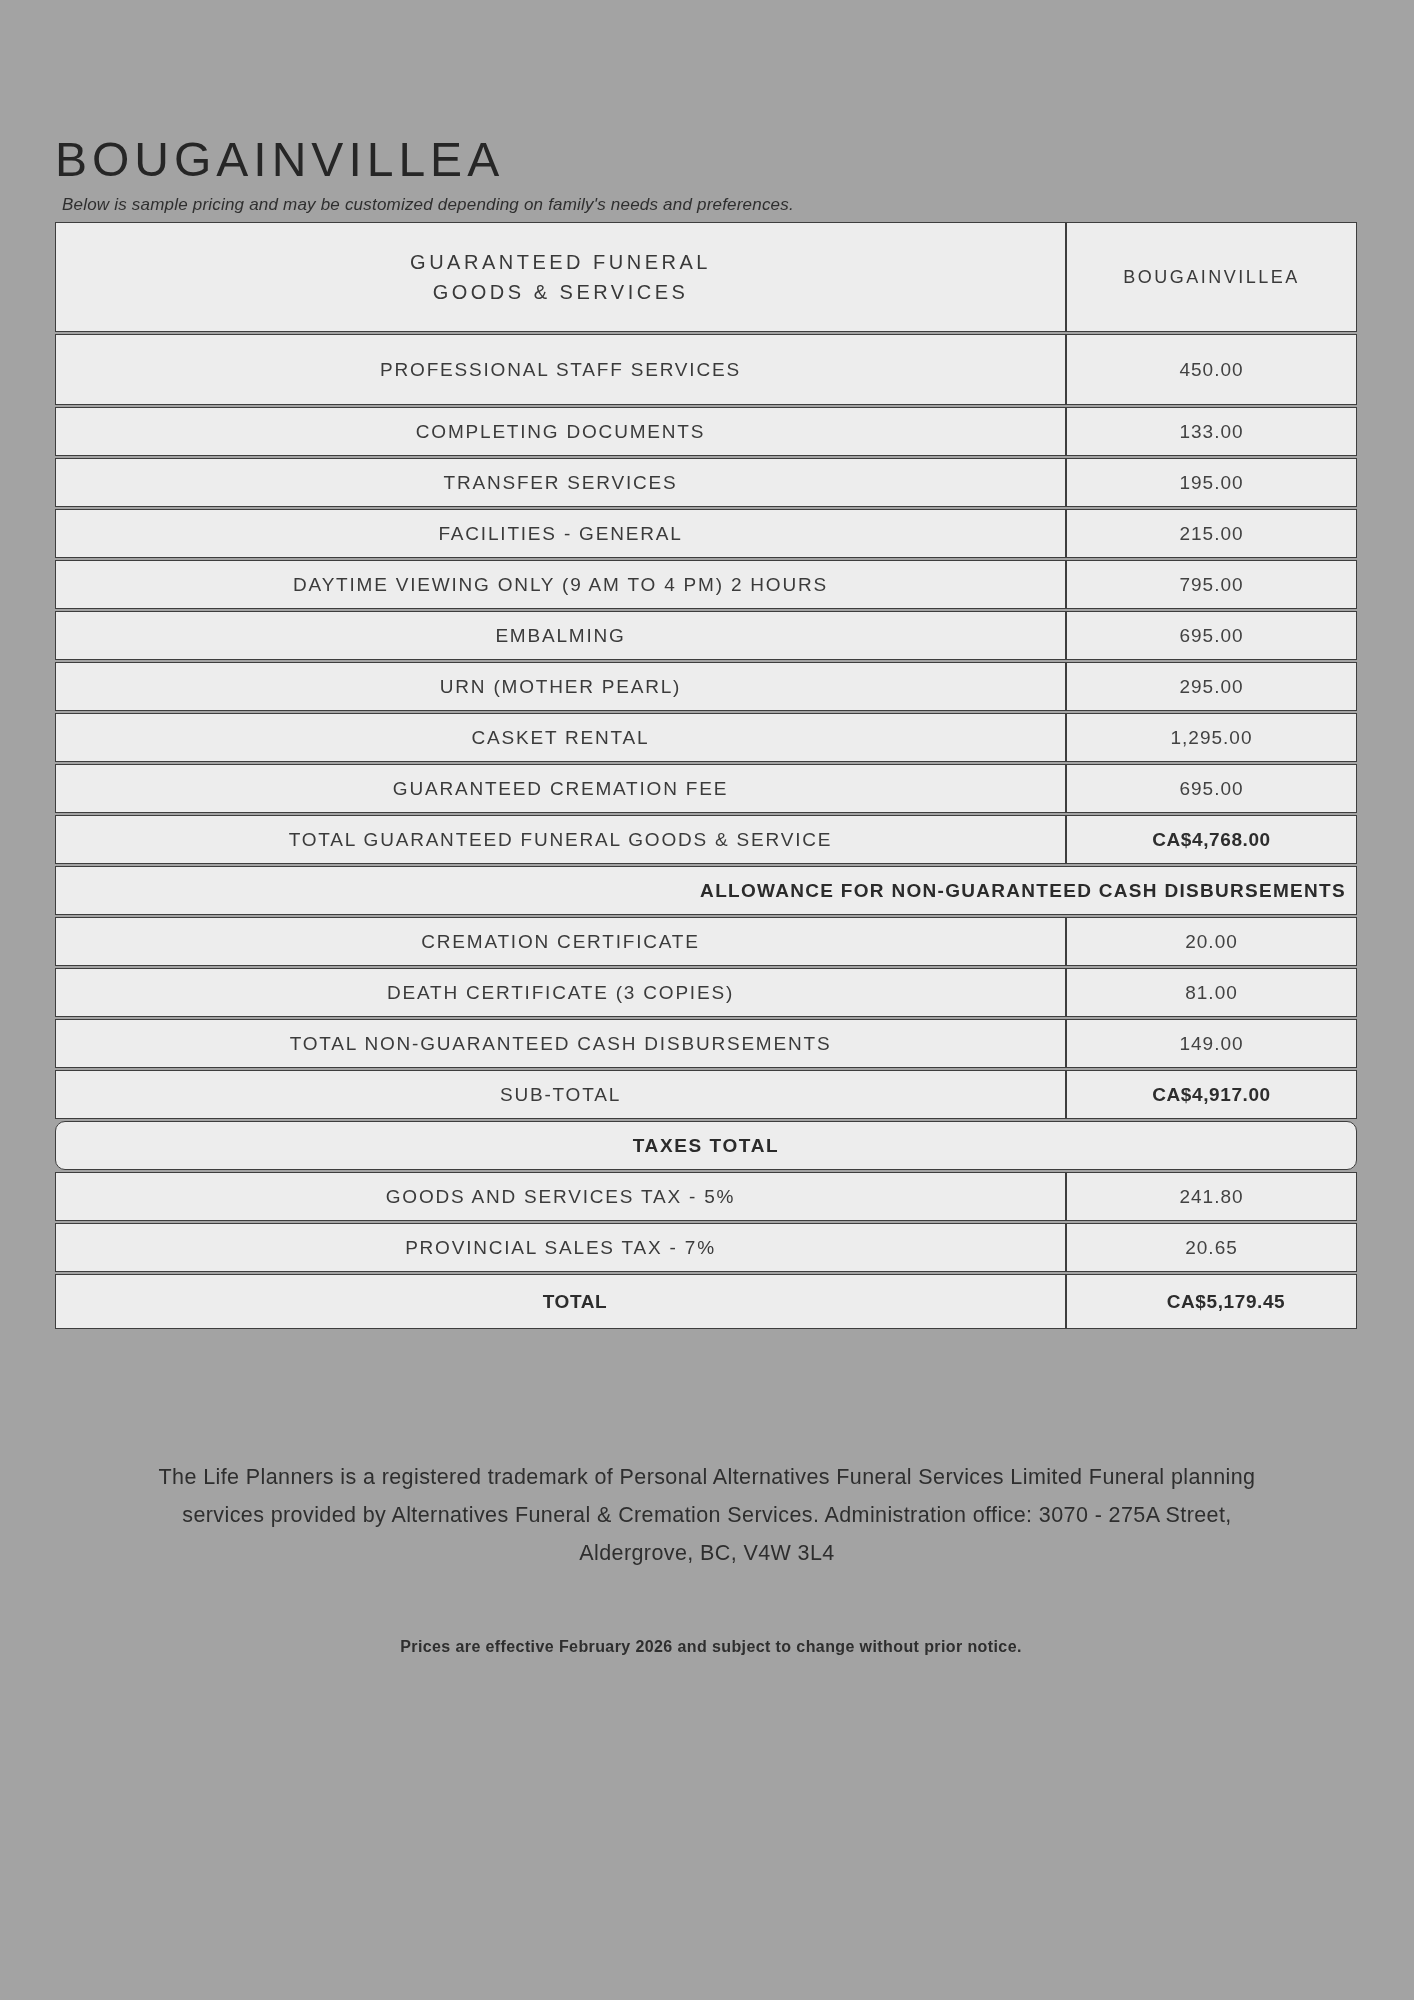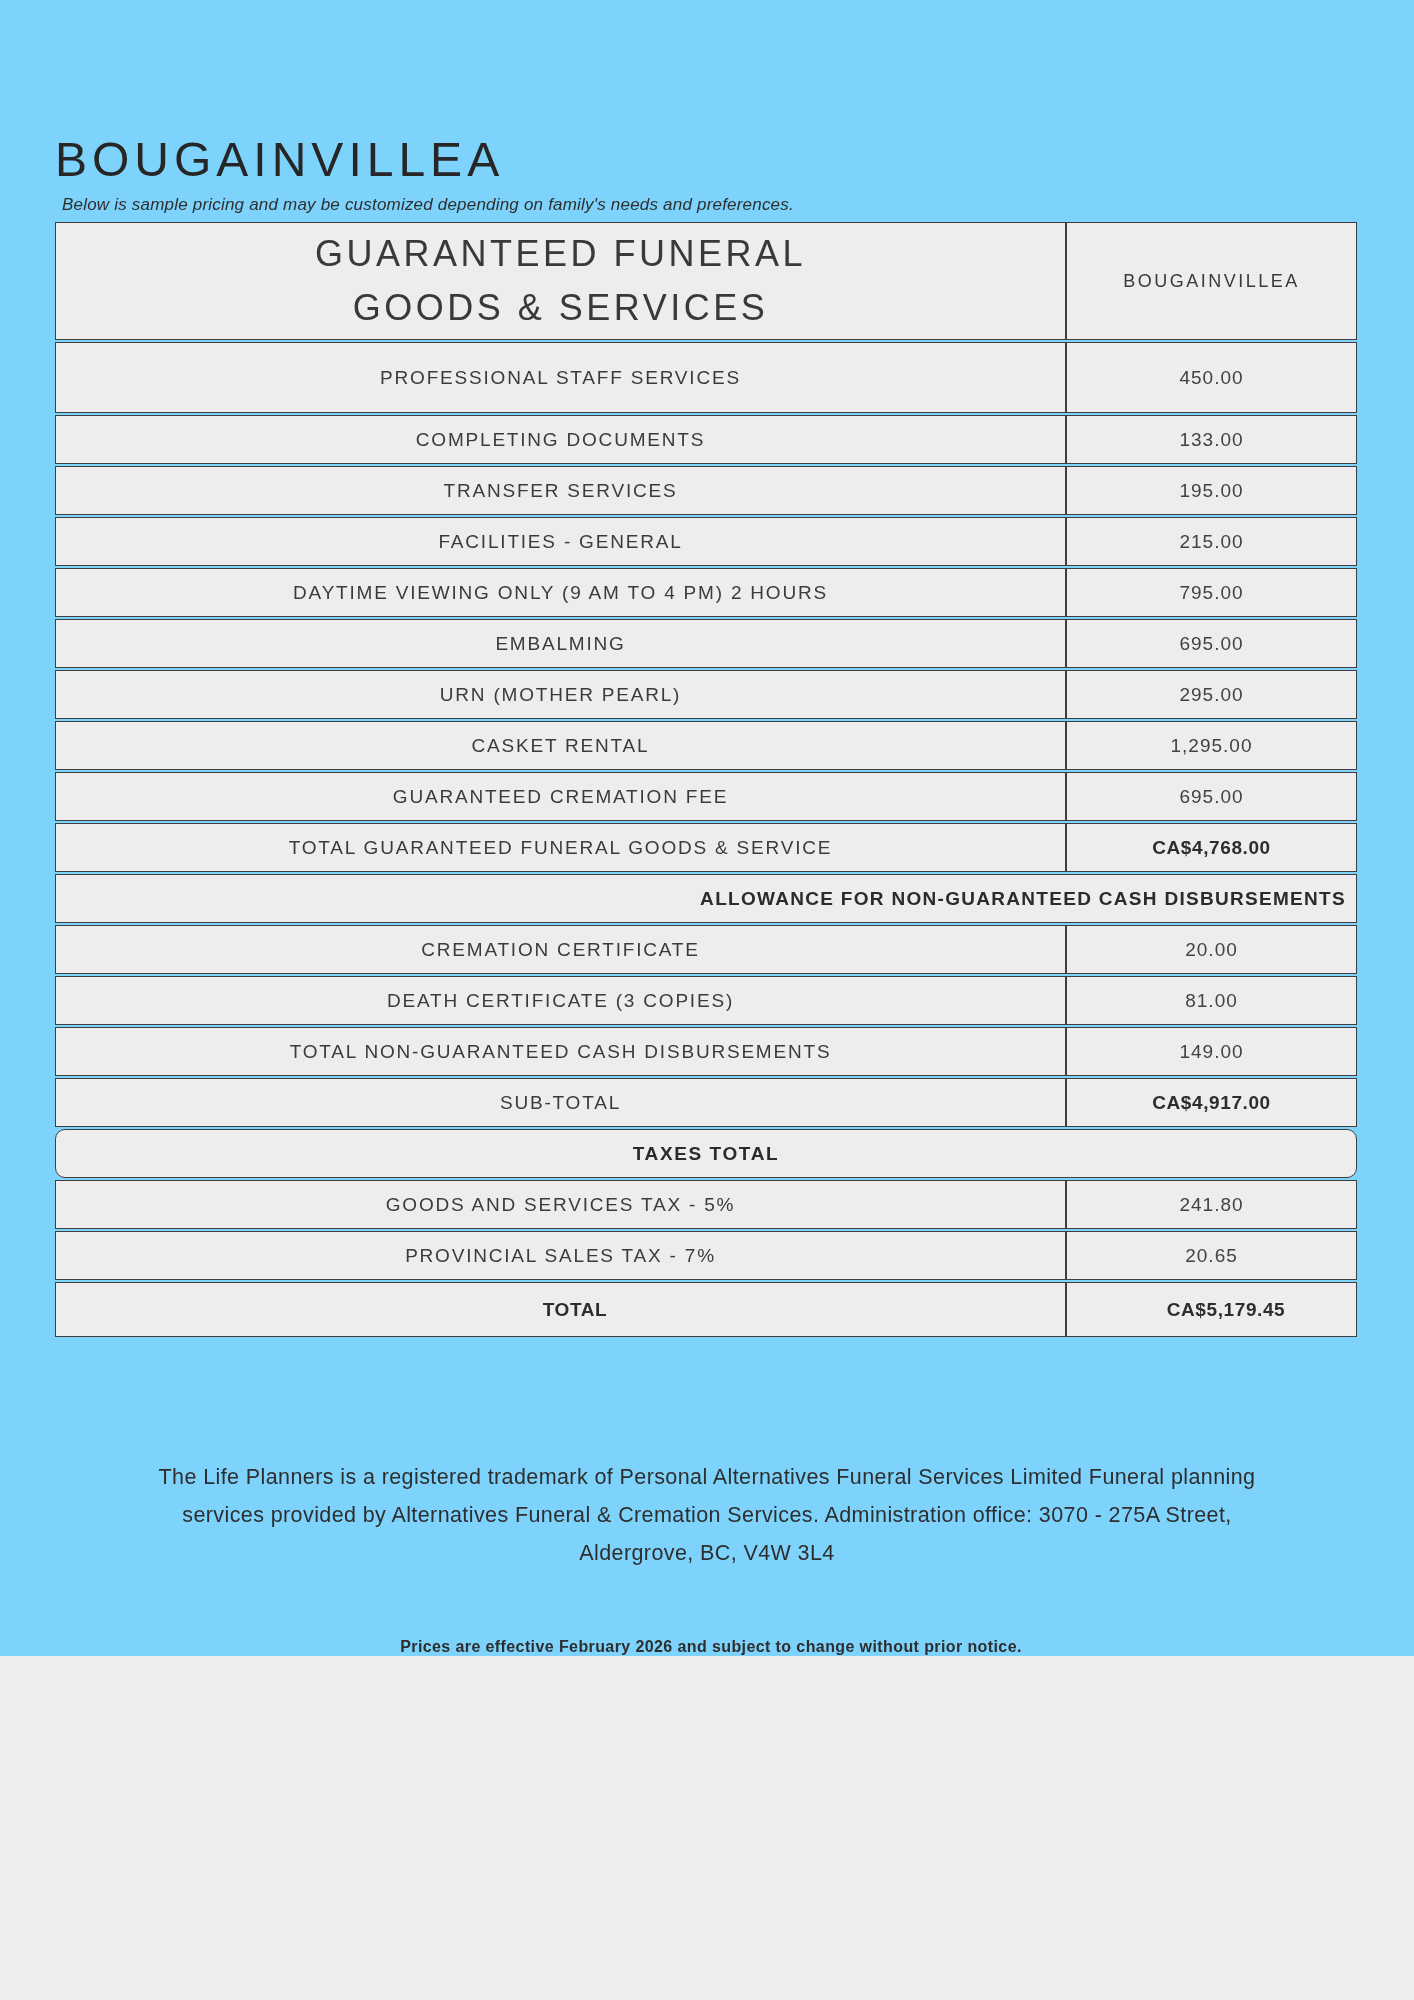--- a/index.html
+++ b/index.html
@@ -3,21 +3,21 @@
 <meta charset="utf-8">
 <style>
   * { box-sizing: border-box; }
   html, body { margin: 0; padding: 0; }
   body {
     width: 1414px; height: 2000px;
     background: #ededed;
     font-family: "Liberation Sans", "DejaVu Sans", sans-serif;
     color: #3b3b3b;
   }
-  .page { position: relative; width: 1414px; height: 1656px; overflow: hidden; background: #7dd3fc; }
+  .page { position: relative; width: 1414px; height: 2000px; overflow: hidden; background: #a3a3a3; }
 
   .title {
     position: absolute; left: 55px; top: 136px; margin: 0;
     font-size: 48px; font-weight: 400; letter-spacing: 5px;
     color: #262626; line-height: 1;
   }
   .subtitle {
     position: absolute; left: 56px; top: 189px; margin: 6px;
     font-style: italic; font-size: 17px; letter-spacing: 0.2px; color: #2f2f2f;
   }
@@ -29,21 +29,21 @@
   }
   col.c1 { width: 1011px; }
   col.c2 { width: 291px; }
   th, td {
     border: 1.5px solid #3e3e3e;
     text-align: center; vertical-align: middle;
     padding: 4px 10px;
     background: #ededed;
   }
   thead th { height: 110px; }
-  th.main { font-size: 36px; font-weight: 400; letter-spacing: 3.5px; line-height: 1.5; color: #393939; }
+  th.main { font-size: 20px; font-weight: 400; letter-spacing: 3.5px; line-height: 1.5; color: #393939; }
   th.plan { font-size: 18px; font-weight: 400; letter-spacing: 2.5px; color: #3a3a3a; }
 
   tbody td { height: 49px; font-size: 19px; letter-spacing: 1.8px; }
   tbody tr:first-child td { height: 71px; }
   tbody tr:last-child td { height: 55px; padding-left: 39px; }
   td.value { letter-spacing: 1px; color: #424242; }
   tr.section-left td { text-align: right; padding-left: 74px; font-weight: 700; letter-spacing: 1.3px; color: #2b2b2b; }
   tr.section-center td { font-weight: 700; letter-spacing: 1.6px; color: #2b2b2b; border-radius: 10px; }
   td.bold { font-weight: 700; letter-spacing: 0.6px; color: #2d2d2d; }
 

